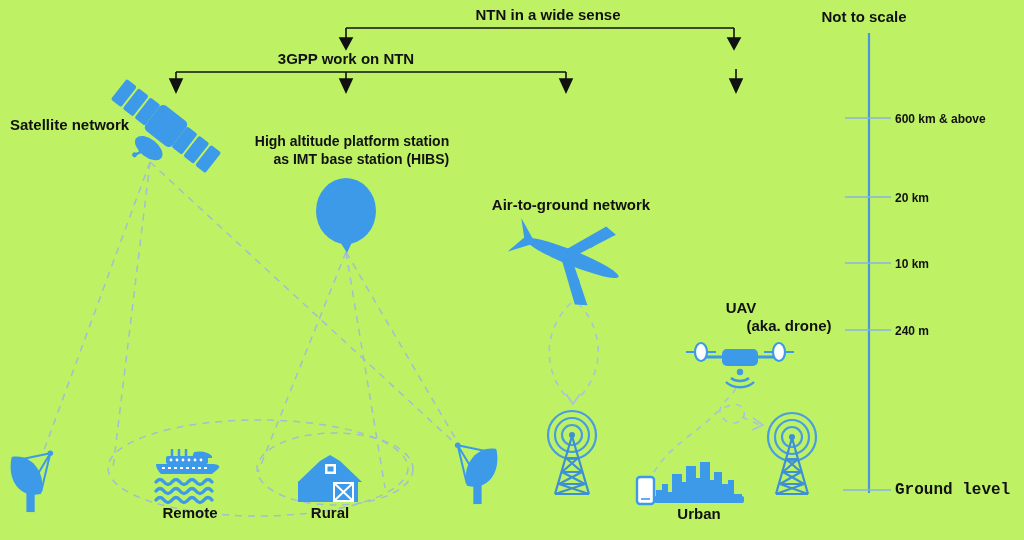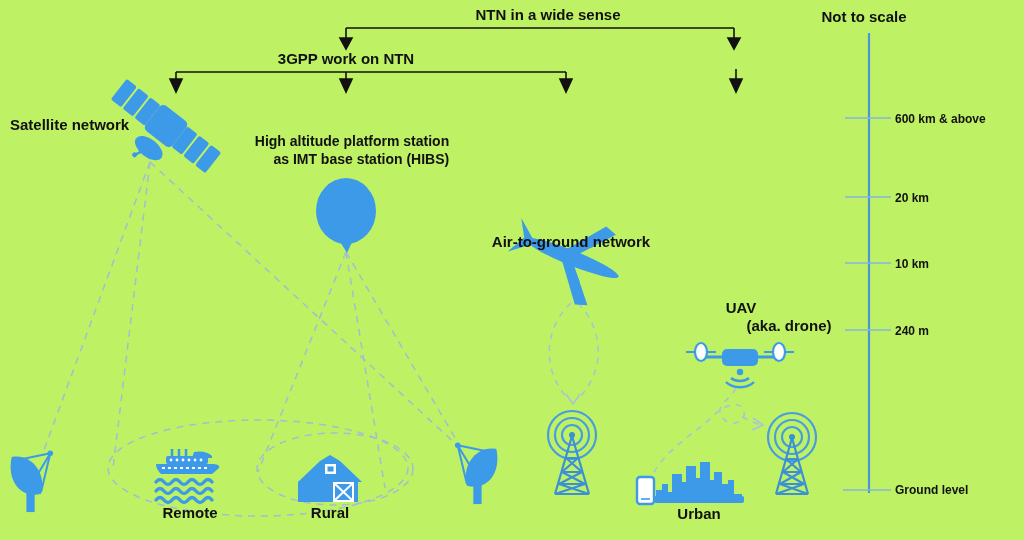--- a/index.html
+++ b/index.html
@@ -7,21 +7,21 @@
     position:relative;width:1024px;height:540px;background:#bef264;
     font-family:"Liberation Sans",sans-serif;overflow:hidden;
   }
   #diagram-svg{position:absolute;left:0;top:0;}
   .label{
     position:absolute;color:#111;font-weight:bold;white-space:nowrap;
     font-size:15px;line-height:18px;
   }
   .centered{transform:translate(-50%,-50%);text-align:center;}
   .tick-label{font-size:12px;}
-  .ground-label{font-size:12px;}
+  .ground-label{font-size:16px;font-family:Liberation Mono, monospace;}
 </style>
 </head>
 <body>
 
 <div id="stage">
 
   <svg id="diagram-svg" width="1024" height="540" viewBox="0 0 1024 540">
 
     <g stroke="#111" stroke-width="1.6" fill="#111">
       <path d="M346,28 H734" fill="none"></path>
@@ -199,21 +199,21 @@
   <div class="label centered" style="left:346px;top:59px;">3GPP work on NTN</div>
   <div class="label centered" style="left:820px;top:17px;margin-left:44px;">Not to scale</div>
 
   <div class="label" style="left:10px;top:116px;">Satellite network</div>
 
   <div class="label" style="left:352px;top:132px;transform:translateX(-50%);text-align:right;font-size:14px;">
     <div>High altitude platform station</div>
     <div>as IMT base station (HIBS)</div>
   </div>
 
-  <div class="label centered" style="left:571px;top:205px;margin-top:37px;">Air-to-ground network</div>
+  <div class="label centered" style="left:571px;top:205px;">Air-to-ground network</div>
 
   <div class="label centered" style="left:741px;top:308px;">UAV</div>
   <div class="label centered" style="left:741px;top:326px;margin-left:48px;">(aka. drone)</div>
 
   <div class="label centered" style="left:190px;top:513px;">Remote</div>
   <div class="label centered" style="left:330px;top:513px;">Rural</div>
   <div class="label centered" style="left:699px;top:514px;">Urban</div>
 
   <div class="label tick-label" style="left:895px;top:110px;">600 km &amp; above</div>
   <div class="label tick-label" style="left:895px;top:189px;">20 km</div>

